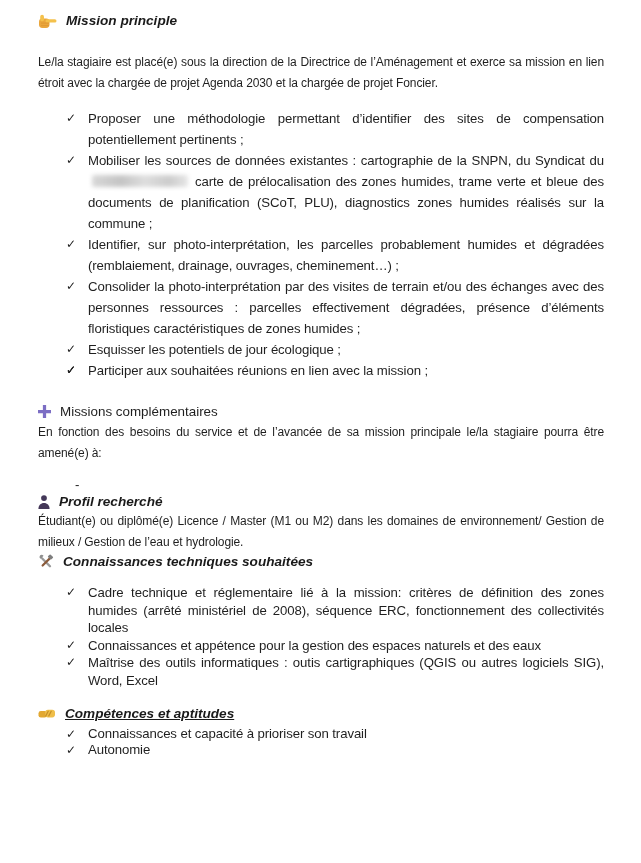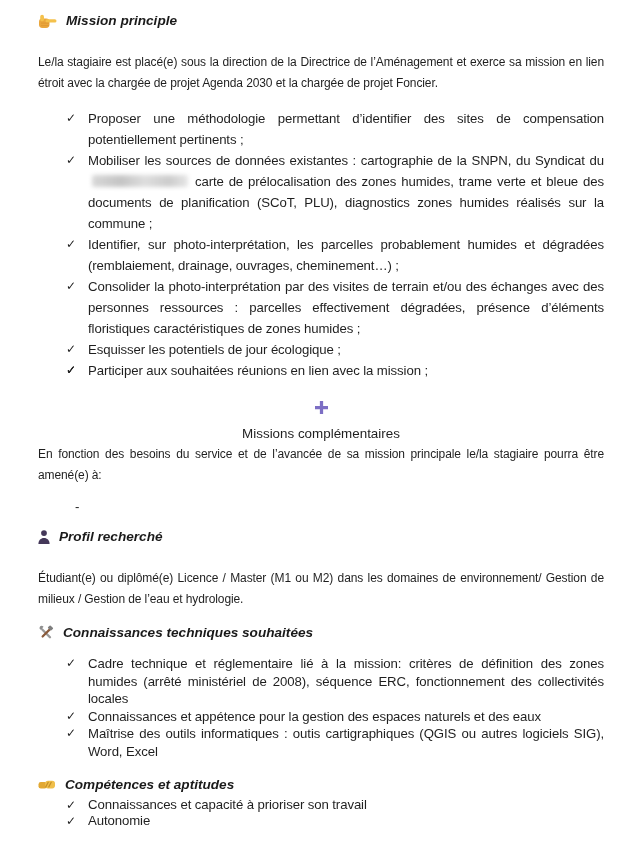--- a/index.html
+++ b/index.html
@@ -83,27 +83,27 @@
     width: 96px;
     height: 12px;
     margin: 0 2px -1px 4px;
     border-radius: 2px;
     background: linear-gradient(90deg, #d8d8d8 0%, #c4c4c4 30%, #dedede 55%, #cccccc 80%, #e6e6e6 100%);
     filter: blur(2px);
   }
   
   .mt-intro       { margin-top: 22px; }
   .mt-list        { margin-top: 14px; }
-  .mt-subheader   { margin-top: 20px; flex-direction: column; }
+  .mt-subheader   { margin-top: 20px; }
   .mt-dash        { margin-top: 10px; }
-  .mt-profil      { margin-top: 42px; }
-  .mt-profiltext  { margin-top: 22px; }
-  .mt-connaiss    { margin-top: 14px; }
+  .mt-profil      { margin-top: 29px; }
+  .mt-profiltext  { }
+  .mt-connaiss    { margin-top: 0; }
   .mt-connlist    { margin-top: 13px; }
-  .mt-comp        { margin-top: 16px; }
+  .mt-comp        { margin-top: 16px; text-decoration: underline; }
   .mt-complist    { margin-top: 3px; }
 </style>
 </head>
 <body>
 
 <div class="page">
 
   <h2 class="section-title">
     <span class="icon">
       <svg width="19" height="15" viewBox="0 0 19 15">

